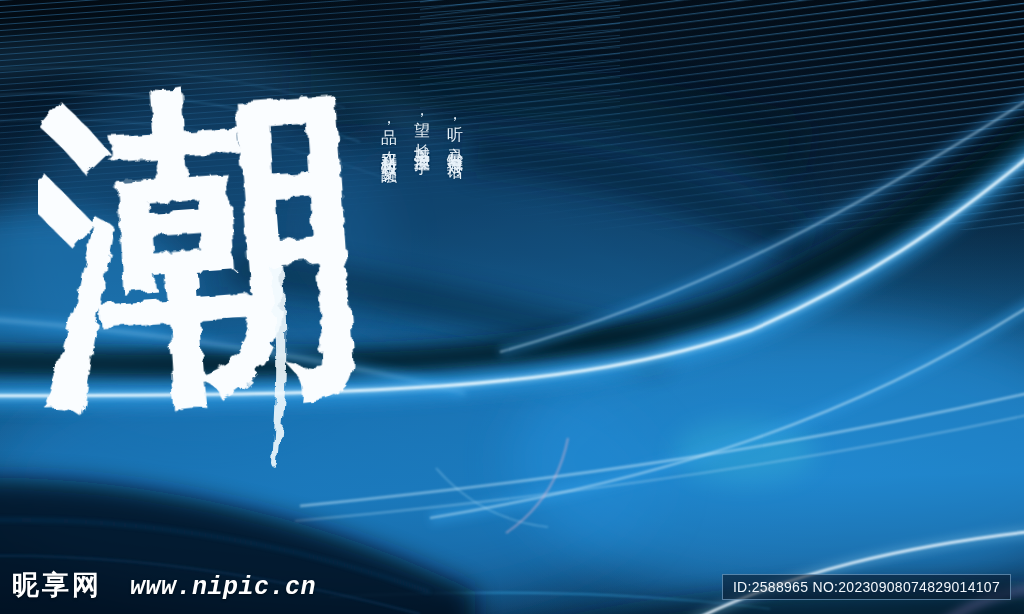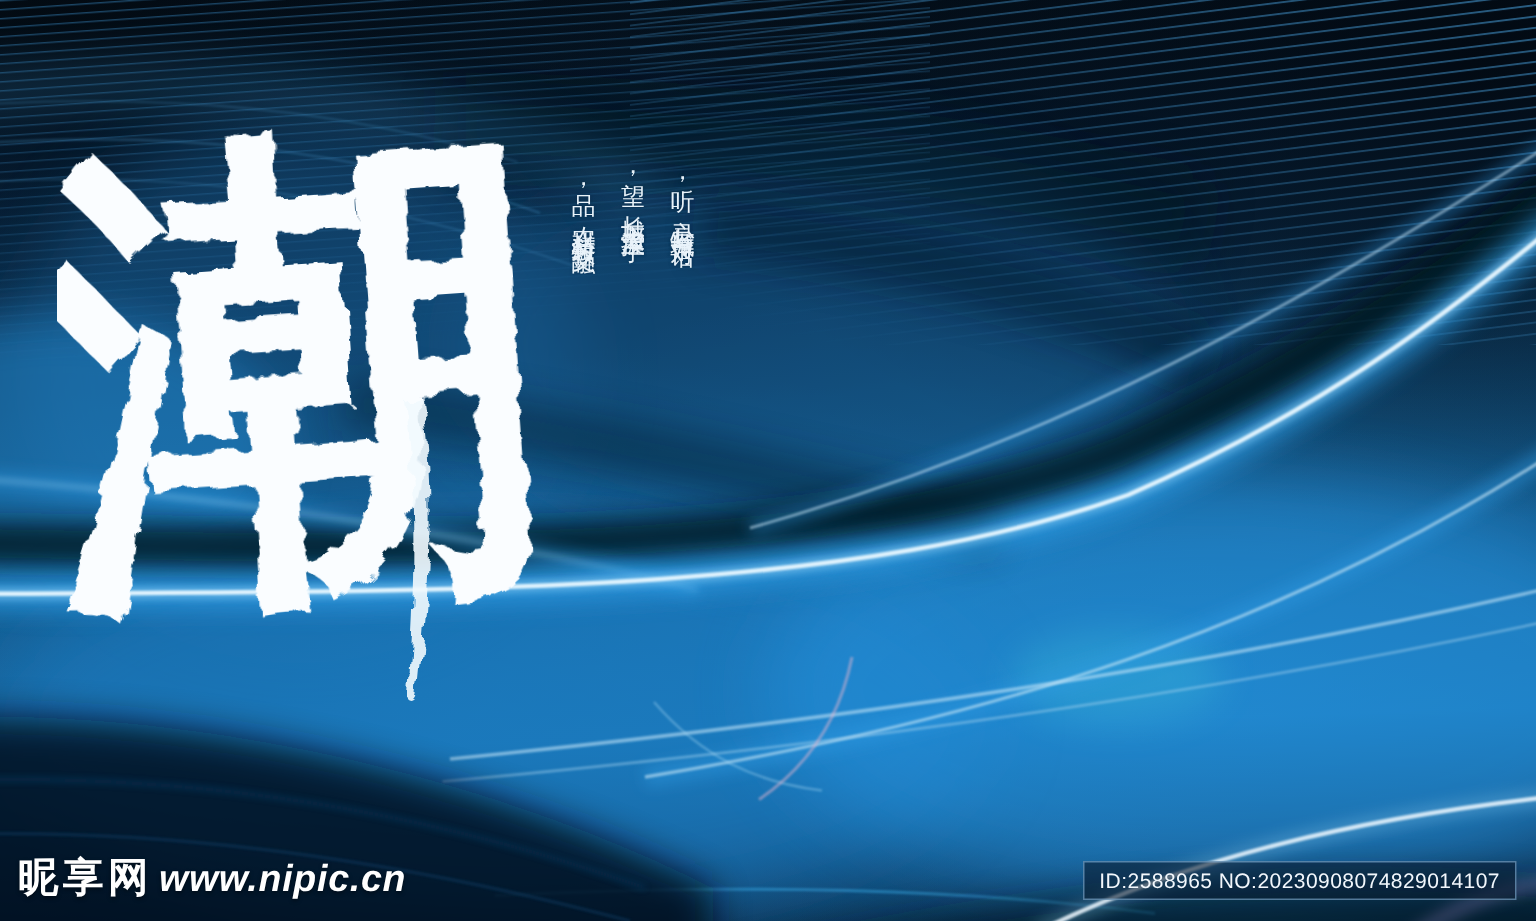--- a/index.html
+++ b/index.html
@@ -25,28 +25,28 @@
     position:absolute;left:366px;top:109px;height:200px;
     writing-mode:vertical-rl;
     font-family:"DejaVu Serif",serif;font-size:16px;letter-spacing:2.6px;
     color:#e9f3fa;text-shadow:0 0 2px rgba(8,36,64,.55);
   }
   .verse-col{margin-block-end:12px;}
   .verse-col.c1{padding-top:4px;}
   .verse-col.c3{padding-top:8px;}
   
   .wm{
-    position:absolute;left:12px;top:567px;display:flex;align-items:baseline;gap:4px;
+    position:absolute;left:12px;top:567px;display:flex;align-items:baseline;gap:28px;
     color:#fff;text-shadow:0 1px 3px rgba(0,0,0,.45);
   }
   .wm .site{
     font-family:"DejaVu Sans",sans-serif;font-weight:800;font-size:27px;letter-spacing:3px;
   }
   .wm .url{
-    font-family:Liberation Sans, sans-serif;font-weight:bold;font-style:italic;font-size:25px;letter-spacing:.5px;
+    font-family:Liberation Mono, monospace;font-weight:bold;font-style:italic;font-size:25px;letter-spacing:.5px;
   }
   
   .badge{
     position:absolute;right:13px;top:574px;height:22px;line-height:22px;
     padding:1px 10px;white-space:nowrap;
     background:rgba(9,26,44,.58);
     border:1px solid rgba(145,195,235,.55);
     color:#f2f7fc;font-size:14px;letter-spacing:.3px;
     font-family:"Liberation Sans",sans-serif;
   }

